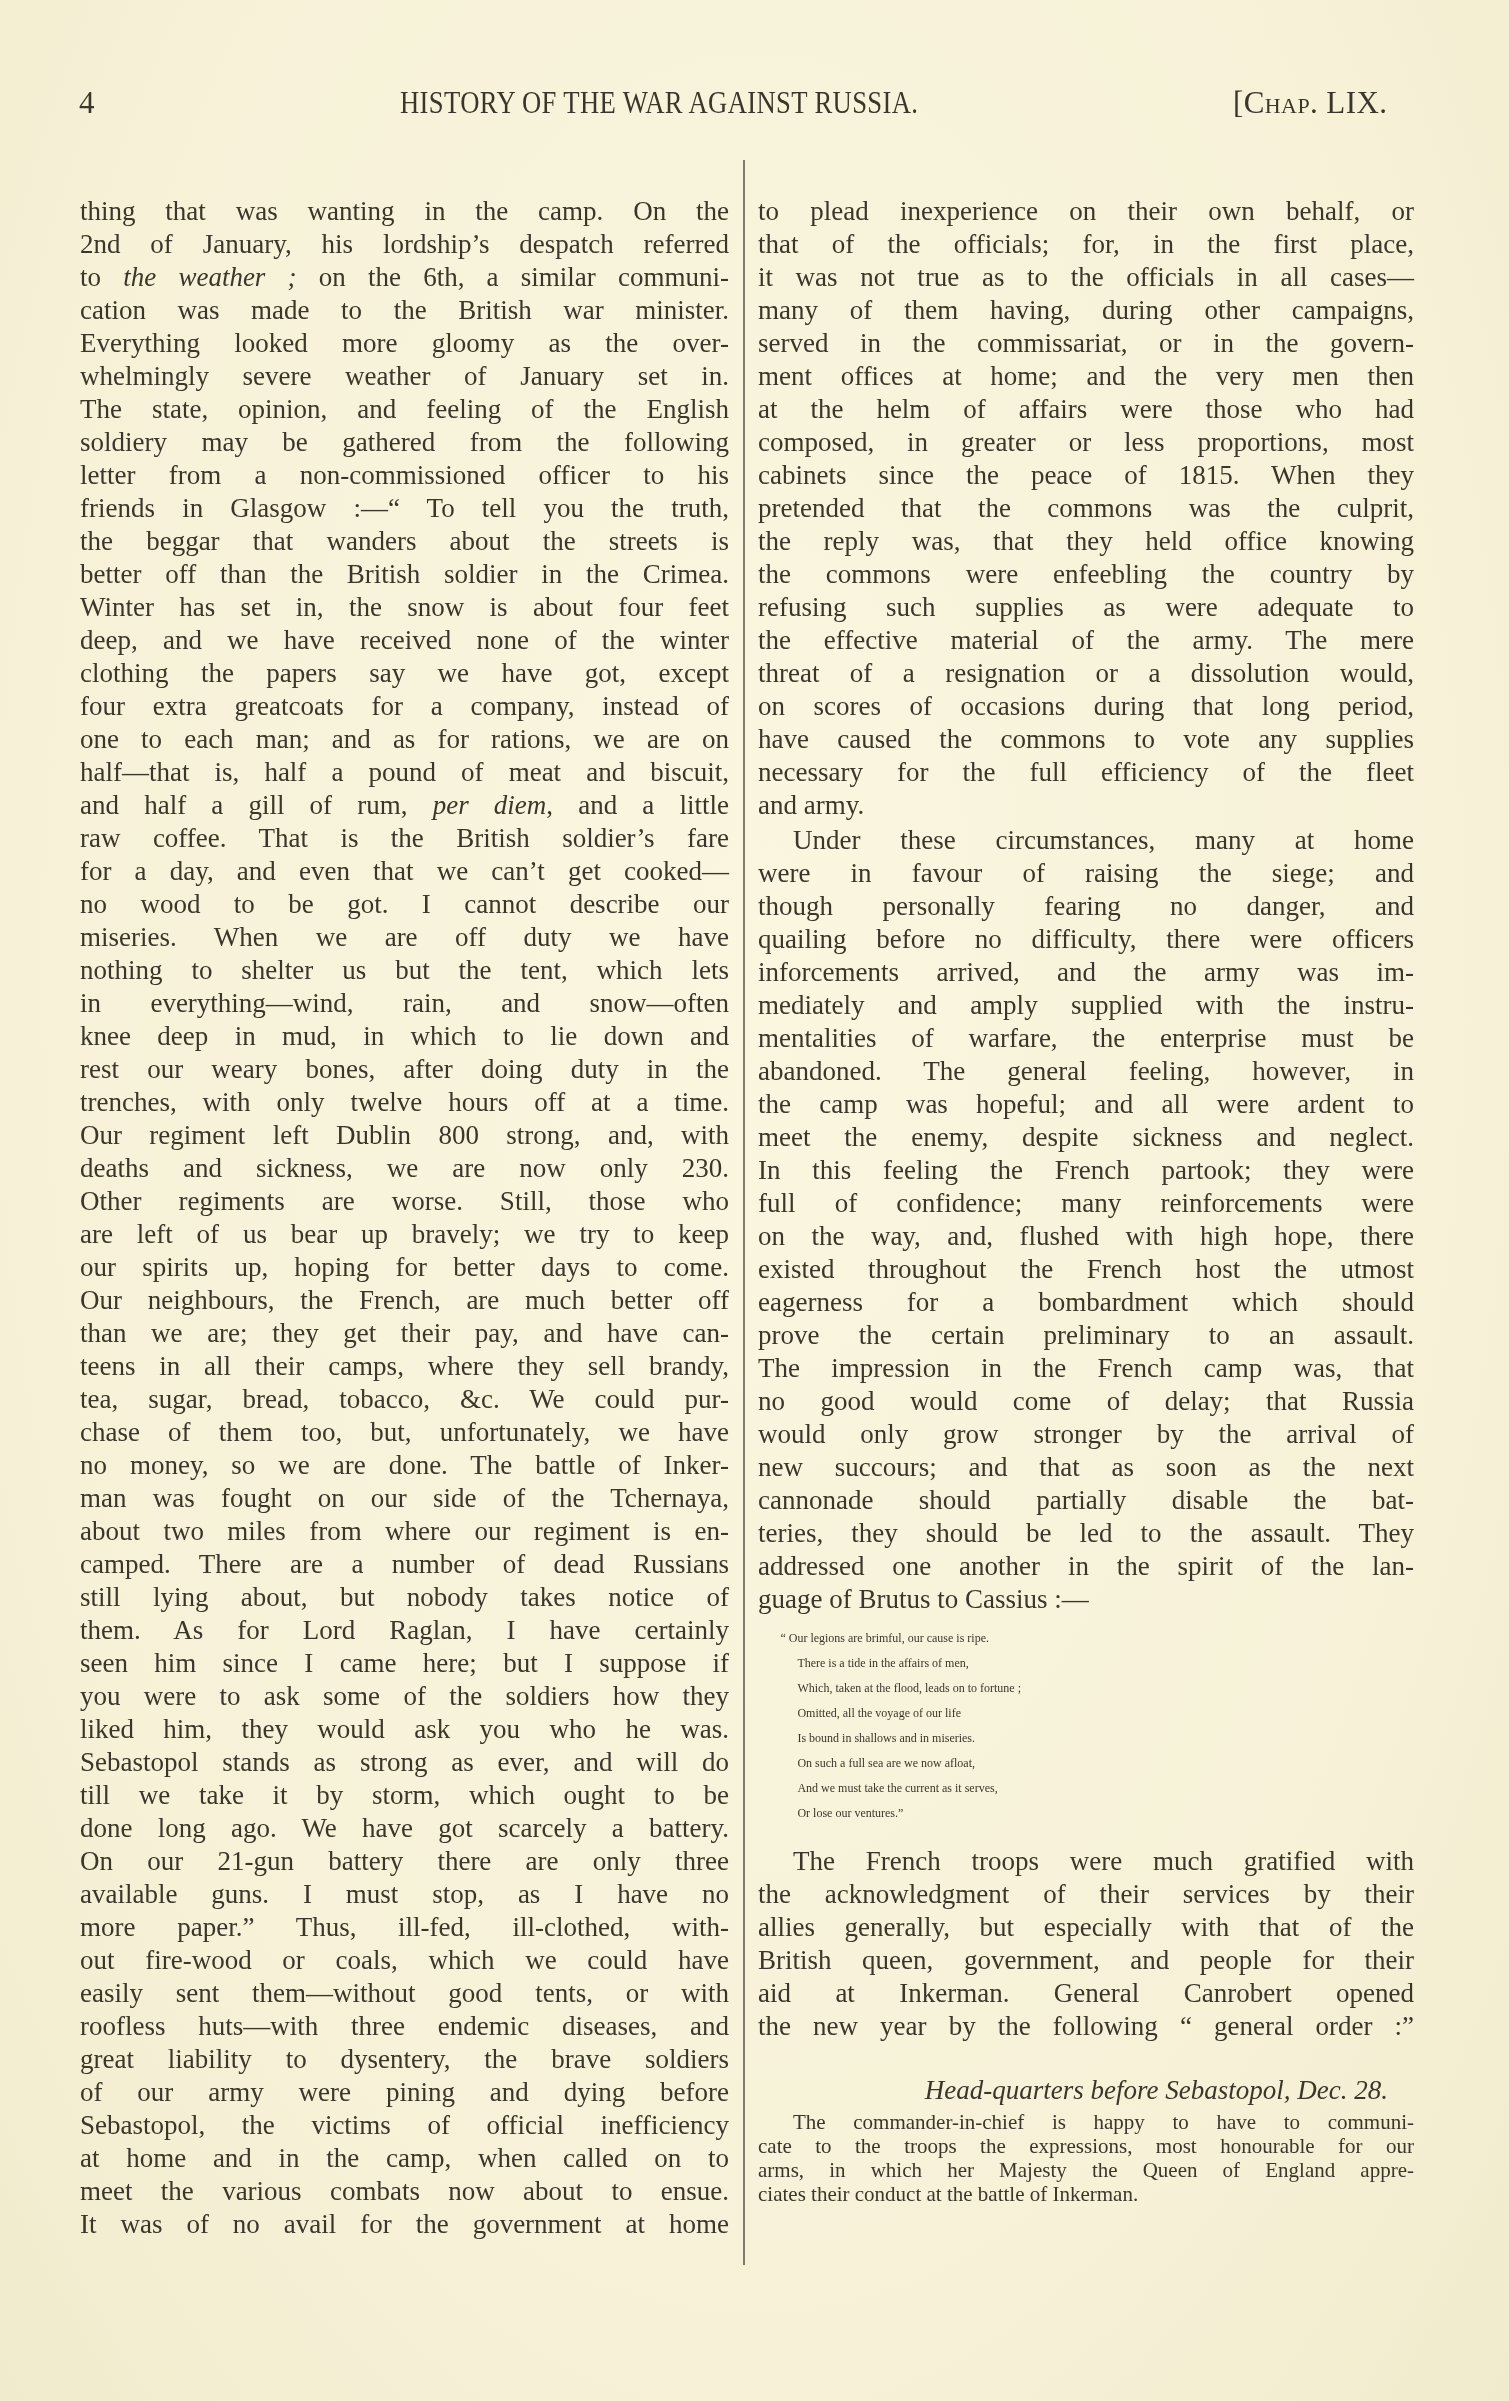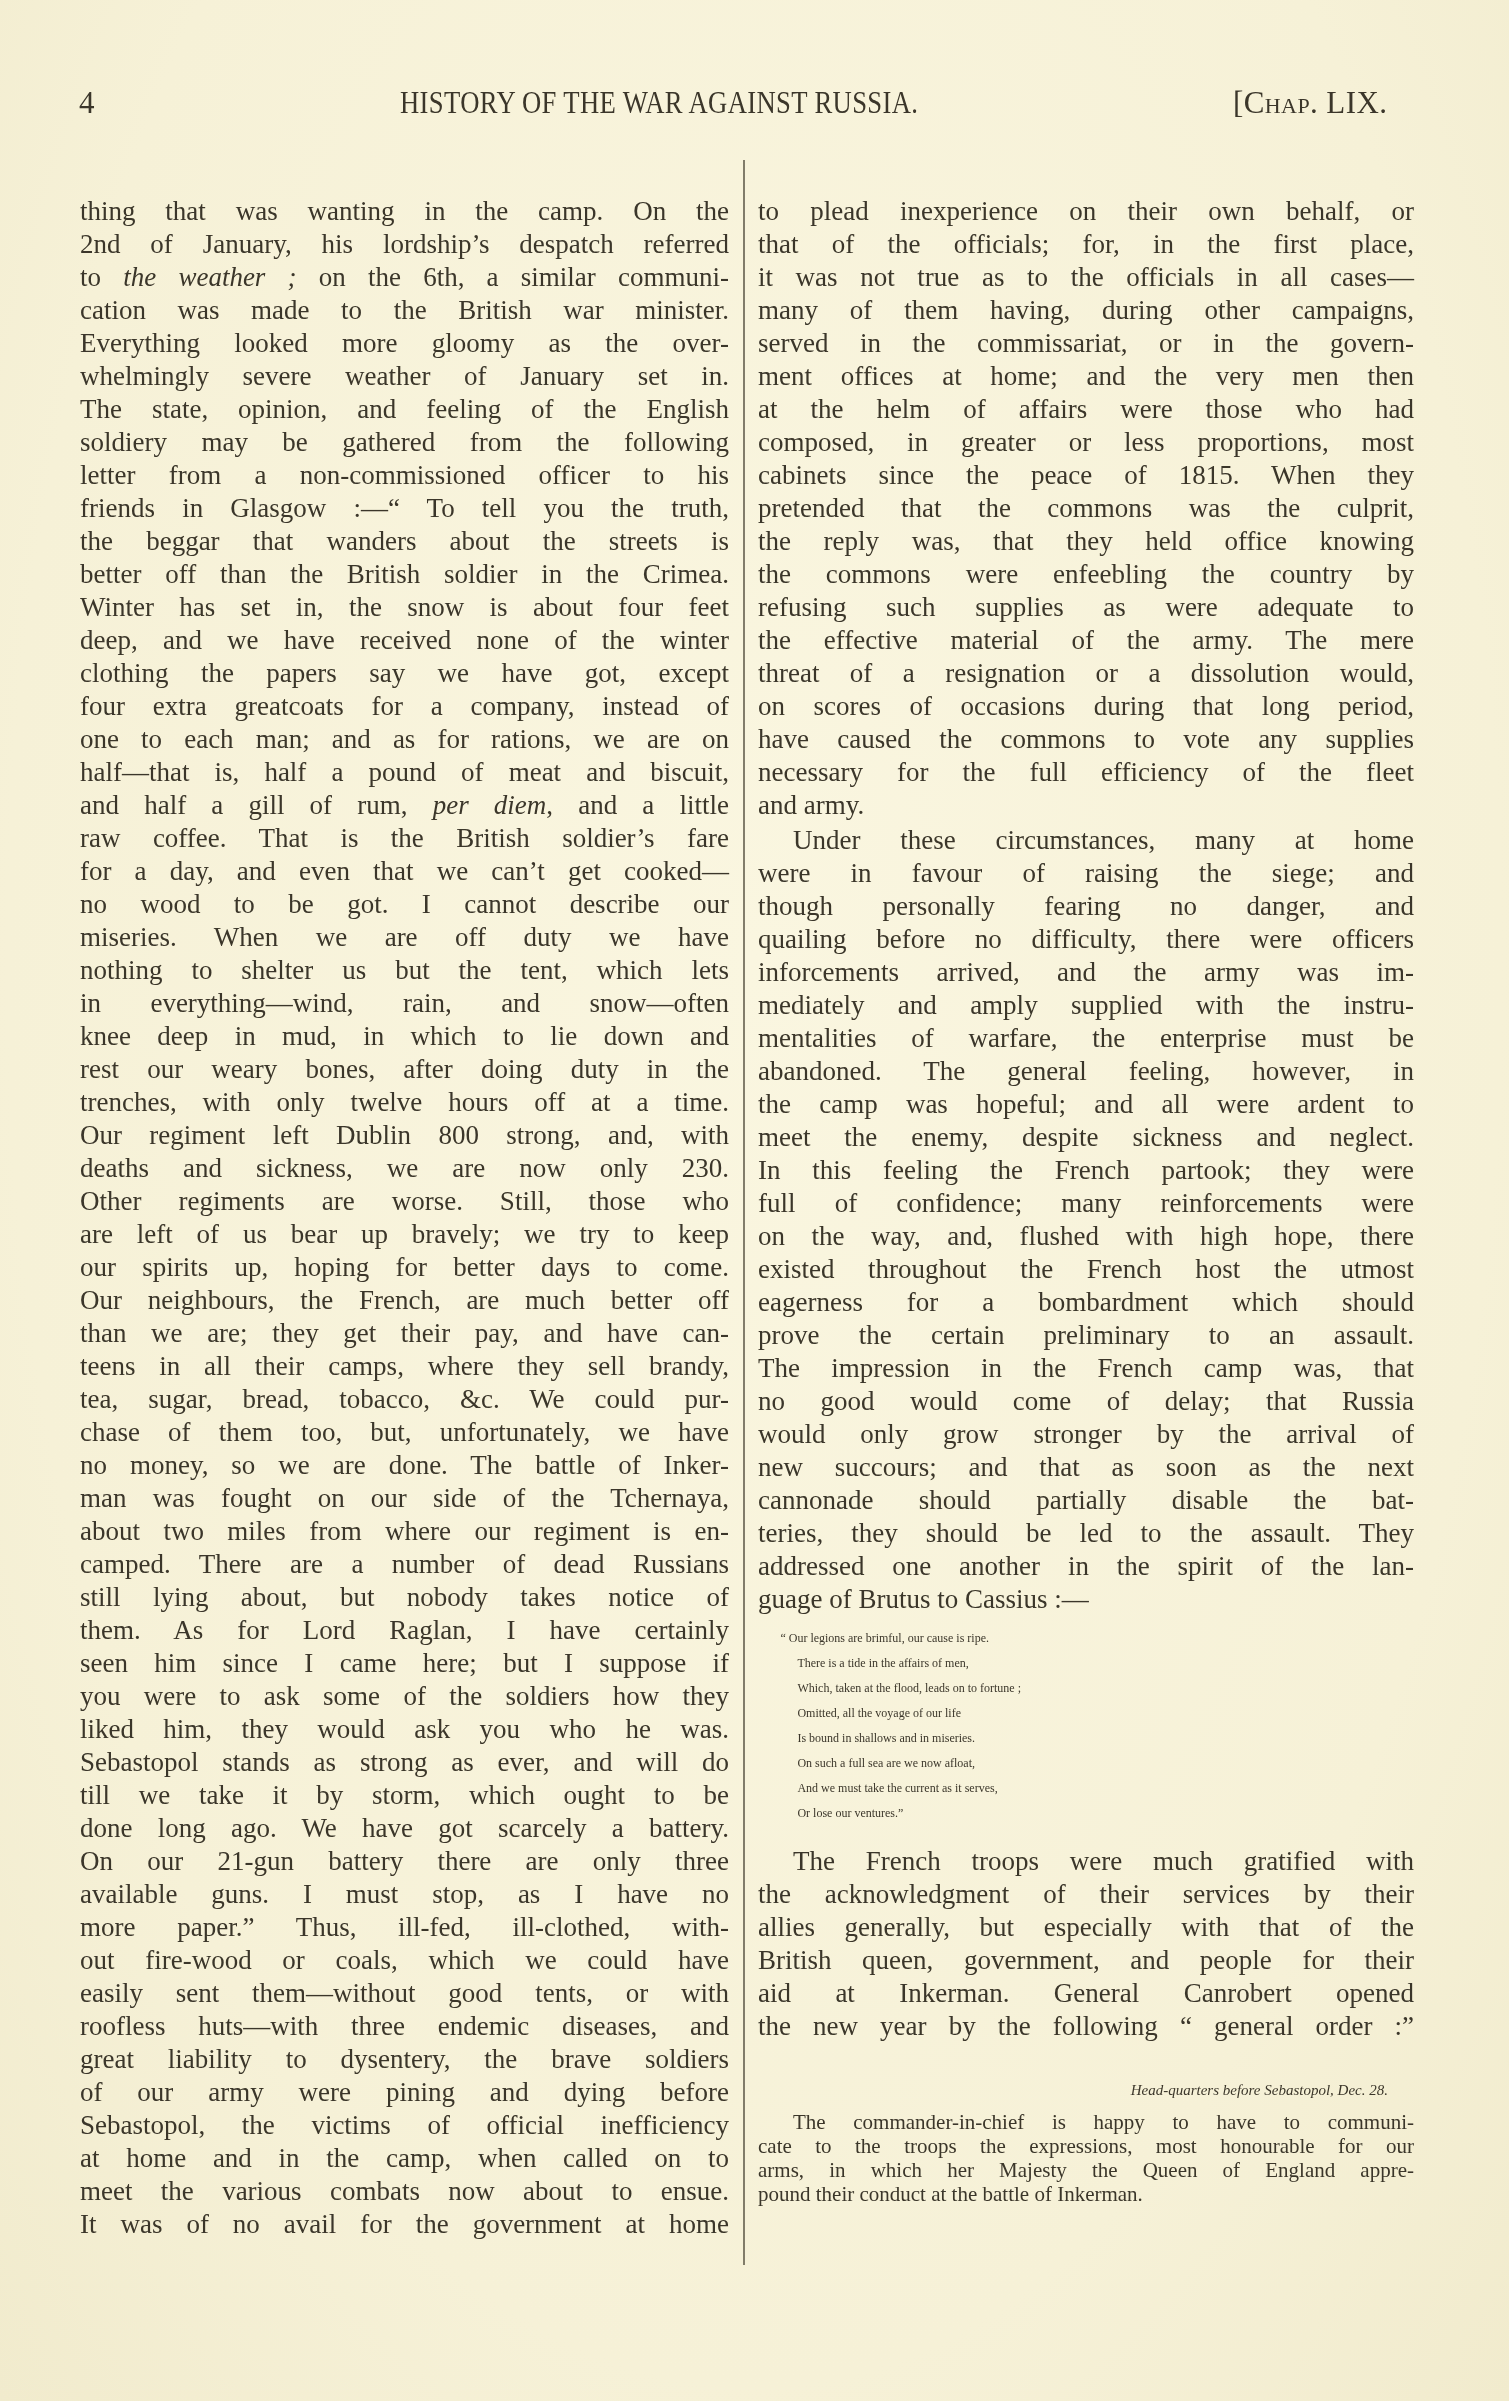--- a/index.html
+++ b/index.html
@@ -104,21 +104,21 @@
     }
     .verse .vline {
       display: block;
       white-space: nowrap;
       padding-left: 17px;
     }
     .verse .vline.first {
       padding-left: 0;
     }
     .dateline {
-      font-size: 15px;
+      font-size: 27px;
       font-style: italic;
       text-align: right;
       margin-top: 33px;
       margin-bottom: 5.2px;
       padding-right: 26px;
       line-height: 29px;
     }
     .order {
       font-size: 21px;
       line-height: 24px;
@@ -272,18 +272,18 @@
         <span class="line">allies generally, but especially with that of the</span>
         <span class="line">British queen, government, and people for their</span>
         <span class="line">aid at Inkerman. General Canrobert opened</span>
         <span class="line">the new year by the following “ general order :”</span>
       </div>
     <div class="dateline">Head-quarters before Sebastopol, Dec. 28.</div>
     <div class="order" id="right-order">
         <span class="line indent">The commander-in-chief is happy to have to communi-</span>
         <span class="line">cate to the troops the expressions, most honourable for our</span>
         <span class="line">arms, in which her Majesty the Queen of England appre-</span>
-        <span class="line last">pound their conduct at the battle of Inkerman.</span>
+        <span class="line last">ciates their conduct at the battle of Inkerman.</span>
       </div>
   </div>
 
 </div>
 
 
 </body></html>

